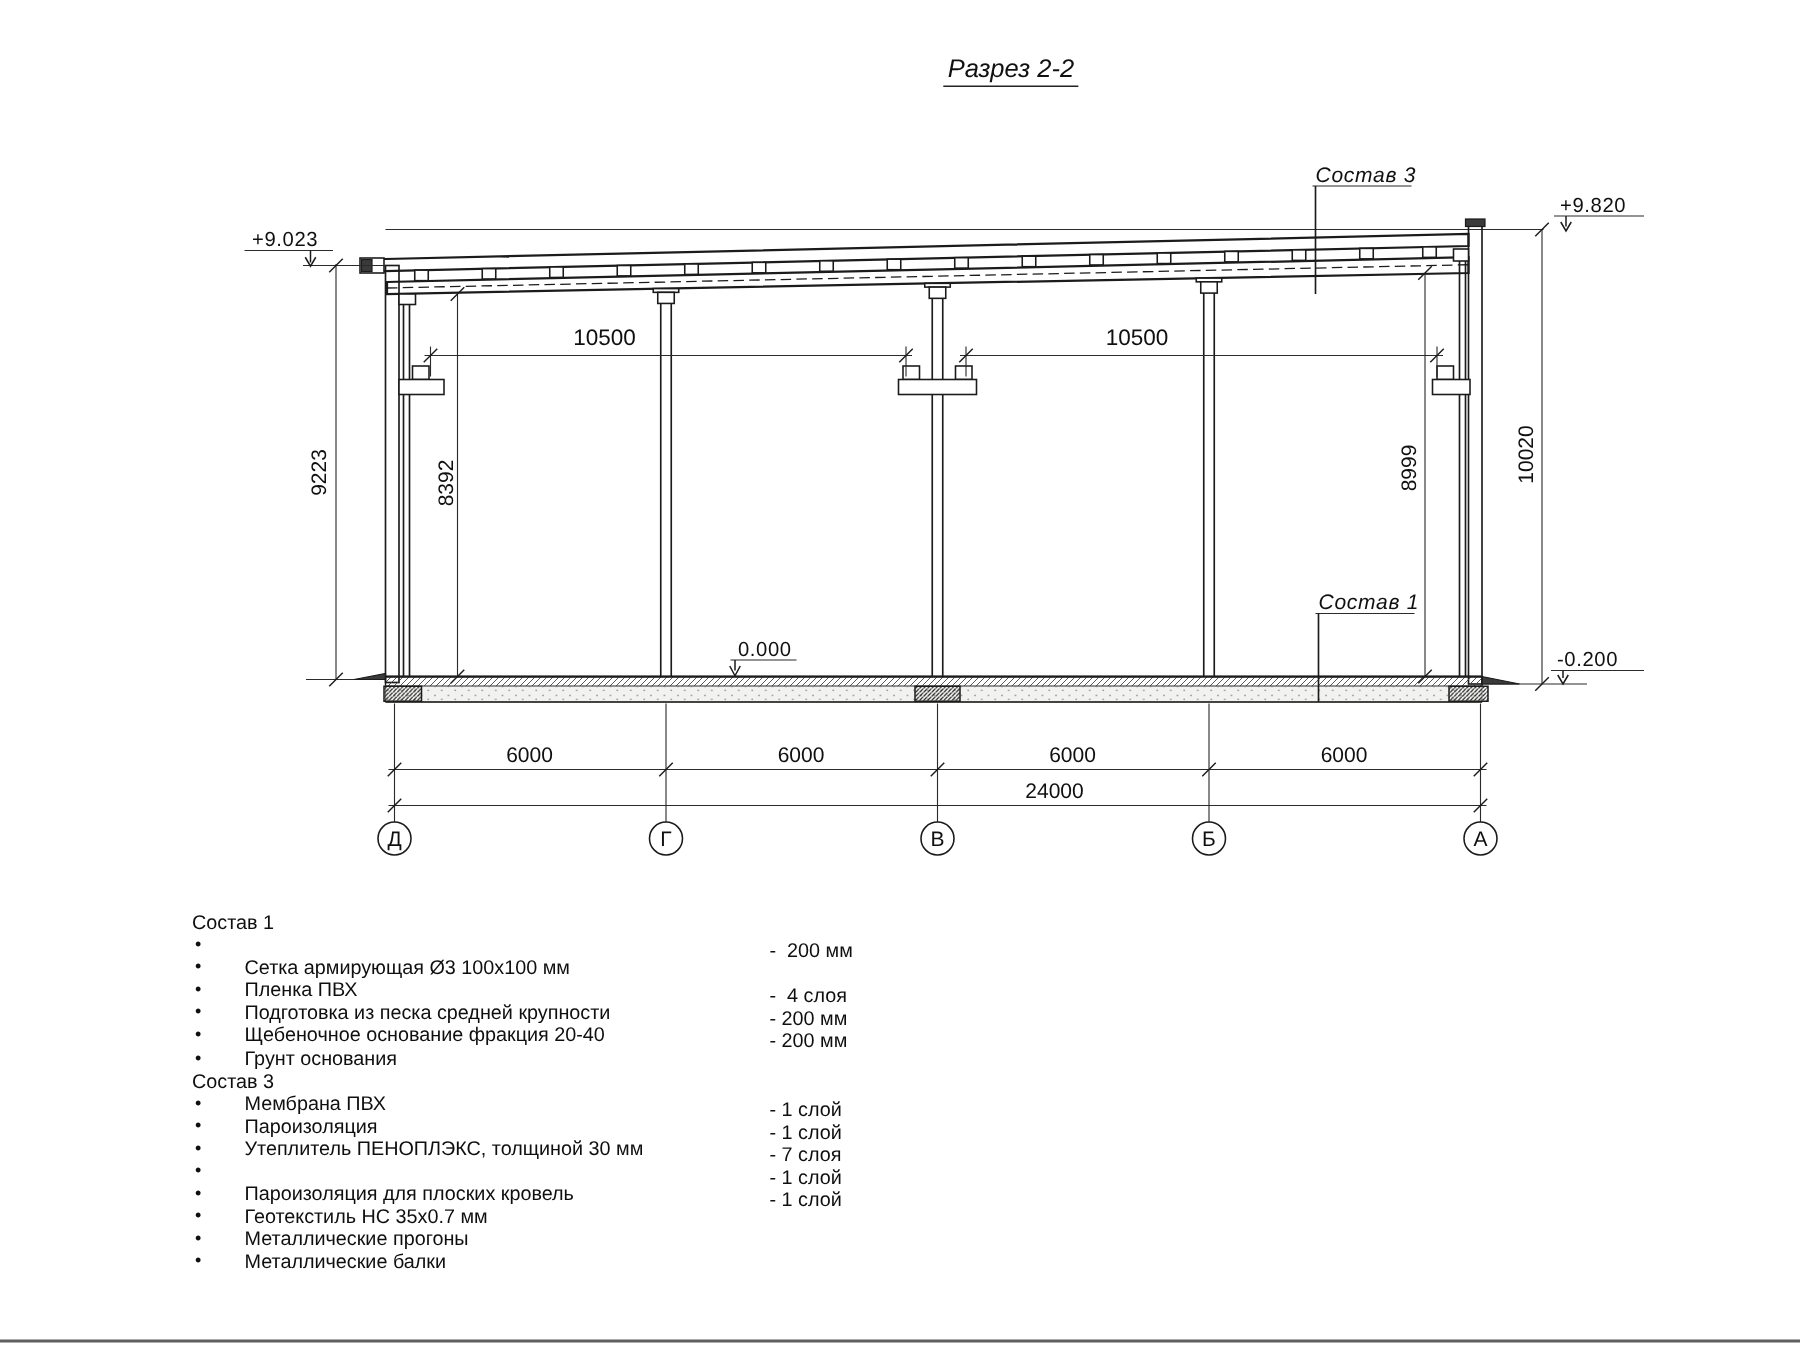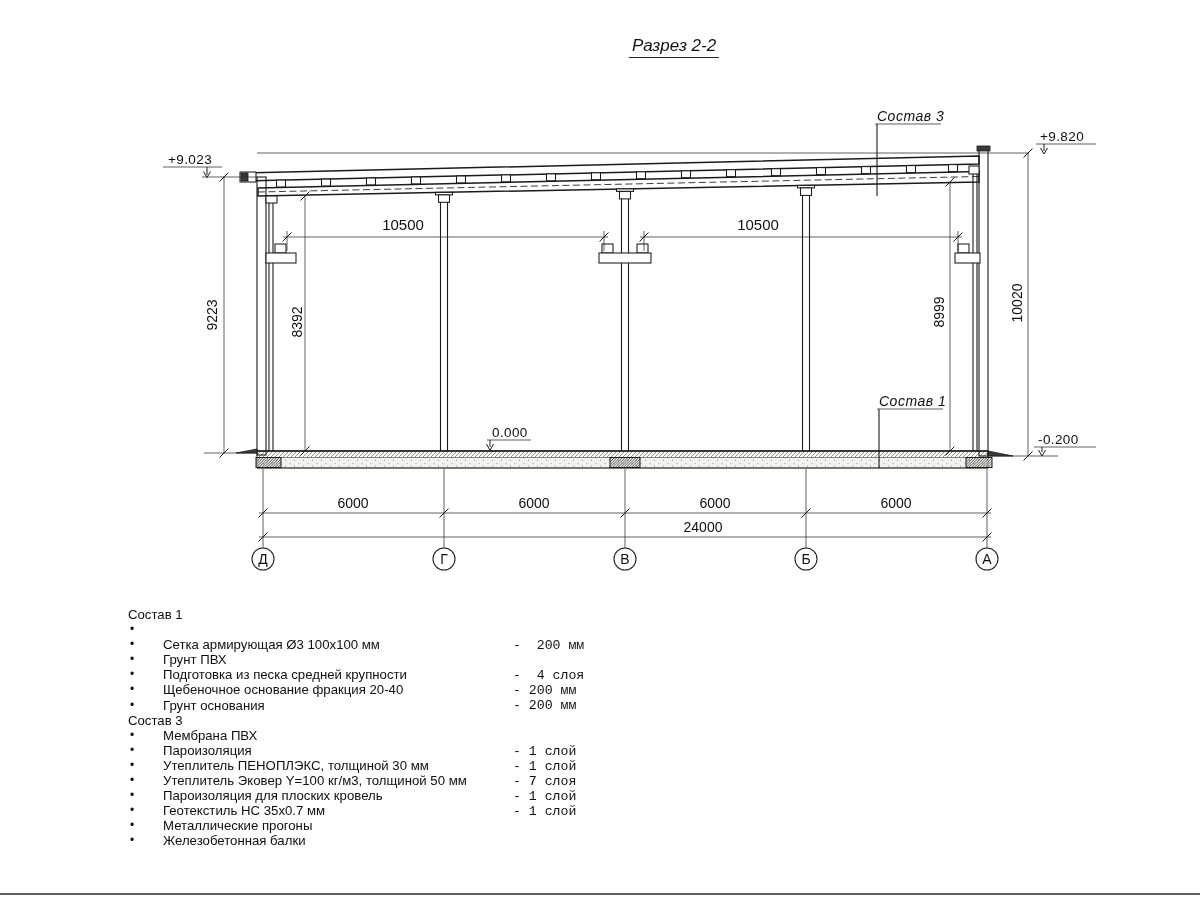--- a/index.html
+++ b/index.html
@@ -20,21 +20,21 @@
   .ln-thick{stroke:#1b1b1b;stroke-width:1.5;fill:none;}
   .ln-thin{stroke:#2b2b2b;stroke-width:.75;fill:none;}
   .ln-dash{stroke:#1b1b1b;stroke-width:.85;fill:none;stroke-dasharray:7 3.5;}
   .fw{fill:#fff;stroke:#1b1b1b;stroke-width:1.05;}
   .fd{fill:#3a3a3a;stroke:#1b1b1b;stroke-width:.8;}
   .tick{stroke:#1b1b1b;stroke-width:1;}
   .notes{position:absolute;left:128px;top:607px;width:490px;font-size:13.2px;color:#0f0f0f;}
   .nrow{position:relative;height:15.1px;line-height:15.1px;white-space:nowrap;}
   .blt{position:absolute;left:2px;top:0;font-size:12px;}
   .ntx{position:absolute;left:35px;top:0;}
-  .nqty{position:absolute;left:385px;top:16px;white-space:pre;font-family:Liberation Mono, monospace;}
+  .nqty{position:absolute;left:385px;top:4px;white-space:pre;}
   .bottom-rule{position:absolute;left:0;top:893px;width:1200px;height:2px;background:#5f5f5f;}
 </style>
 </head>
 <body>
 
 <div class="title">Разрез 2-2</div>
 
 <svg class="drawing" width="1200" height="600" viewBox="0 0 1200 600">
   <defs>
     <pattern id="ph-wall" width="3.2" height="3.2" patternUnits="userSpaceOnUse">
@@ -267,21 +267,21 @@
       <span class="blt">•</span>
       <span class="nqty">-  200 мм</span>
     </div>
   <div class="nrow">
       <span class="blt">•</span>
       <span class="ntx">Сетка армирующая Ø3 100х100 мм</span>
       <span class="nqty"></span>
     </div>
   <div class="nrow">
       <span class="blt">•</span>
-      <span class="ntx">Грунт ПВХ</span>
+      <span class="ntx">Пленка ПВХ</span>
       <span class="nqty">-  4 слоя</span>
     </div>
   <div class="nrow">
       <span class="blt">•</span>
       <span class="ntx">Подготовка из песка средней крупности</span>
       <span class="nqty">- 200 мм</span>
     </div>
   <div class="nrow">
       <span class="blt">•</span>
       <span class="ntx">Щебеночное основание фракция 20-40</span>
@@ -307,38 +307,37 @@
       <span class="ntx">Пароизоляция</span>
       <span class="nqty">- 1 слой</span>
     </div>
   <div class="nrow">
       <span class="blt">•</span>
       <span class="ntx">Утеплитель ПЕНОПЛЭКС, толщиной 30 мм</span>
       <span class="nqty">- 7 слоя</span>
     </div>
   <div class="nrow">
       <span class="blt">•</span>
-      <span class="ntx">Утеплитель Эковер Y=100 кг/м3, толщиной 50 мм</span>
       <span class="nqty">- 1 слой</span>
     </div>
   <div class="nrow">
       <span class="blt">•</span>
       <span class="ntx">Пароизоляция для плоских кровель</span>
       <span class="nqty">- 1 слой</span>
     </div>
   <div class="nrow">
       <span class="blt">•</span>
       <span class="ntx">Геотекстиль НС 35х0.7 мм</span>
       <span class="nqty"></span>
     </div>
   <div class="nrow">
       <span class="blt">•</span>
       <span class="ntx">Металлические прогоны</span>
       <span class="nqty"></span>
     </div>
   <div class="nrow">
       <span class="blt">•</span>
-      <span class="ntx">Железобетонная балки</span>
+      <span class="ntx">Металлические балки</span>
       <span class="nqty"></span>
     </div>
 </div>
 
 <div class="bottom-rule"></div>
 
 </body></html>

